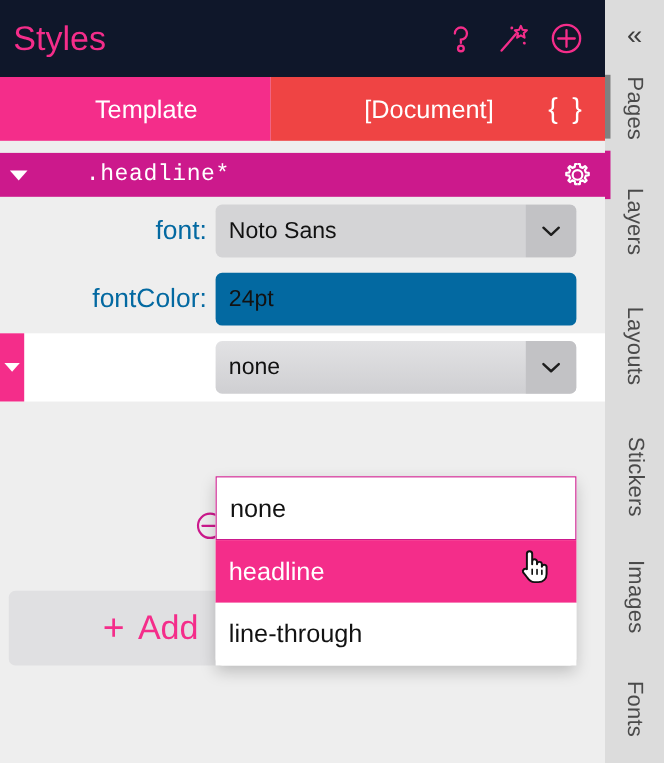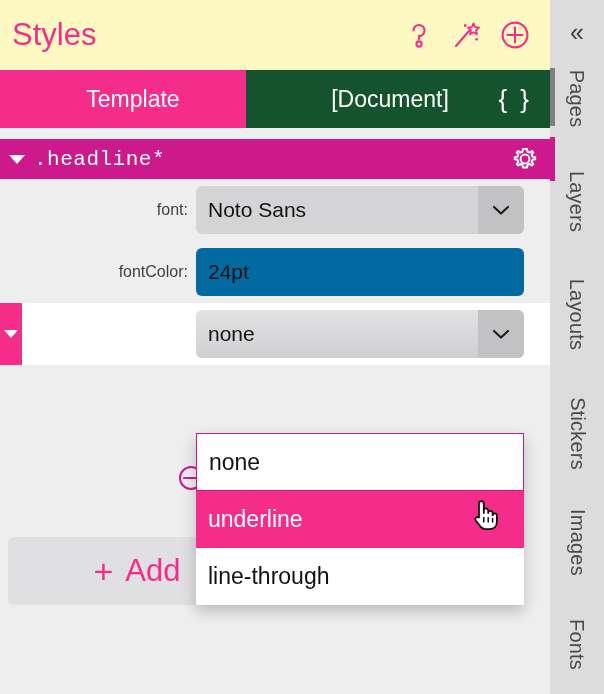--- a/index.html
+++ b/index.html
@@ -28,21 +28,21 @@
     height: 694px;
     background: #eeeeee;
   }
 
   
   .panel-header {
     position: absolute;
     left: 0; top: 0;
     width: 550px;
     height: 70px;
-    background: #fef9c3;
+    background: #0f172a;
   }
   .panel-title {
     position: absolute;
     left: 12px;
     top: 16px;
     font-size: 31px;
     color: #f42d8a;
     letter-spacing: 0px;
     line-height: 38px;
   }
@@ -81,21 +81,21 @@
     position: relative;
     box-sizing: border-box;
     padding-left: 20px;
   }
   .tab-template {
     width: 246px;
     background: #f42d8a;
   }
   .tab-document {
     width: 304px;
-    background: #14532d;
+    background: #ef4444;
     text-align: center;
   }
   .tab-document .tab-label {
     position: relative;
     left: -18px;
   }
   .braces {
     position: absolute;
     right: 18px;
     top: 50%;
@@ -110,20 +110,21 @@
   .group-header {
     position: absolute;
     left: 0;
     top: 139px;
     width: 550px;
     height: 40px;
     background: #cc198c;
     display: flex;
     align-items: center;
     cursor: pointer;
+    gap: 44px;
   }
   .caret-down {
     width: 0; height: 0;
     border-left: 8px solid transparent;
     border-right: 8px solid transparent;
     border-top: 9px solid #ffffff;
     margin-left: 9px;
     margin-right: 9px;
     flex: none;
   }
@@ -176,22 +177,22 @@
     border-left: 7px solid transparent;
     border-right: 7px solid transparent;
     border-top: 8px solid #ffffff;
     display: block;
   }
   .prop-label {
     position: absolute;
     left: 0;
     width: 188px;
     text-align: right;
-    color: #404040;
-    font-size: 16px;
+    color: #0369a1;
+    font-size: 24px;
   }
   .prop-row.active .prop-label {
     left: 8px;
     width: 188px;
   }
   .field {
     position: absolute;
     left: 196px;
     width: 328px;
     height: 48px;
@@ -457,21 +458,21 @@
     <div class="add-btn">
       <span class="add-plus">+</span>
       <span class="add-label">Add</span>
     </div>
 
     <div class="dropdown">
       <div class="dd-item first">
         <span>none</span>
       </div>
       <div class="dd-item selected">
-        <span>underline</span>
+        <span>headline</span>
       </div>
       <div class="dd-item last">
         <span>line-through</span>
       </div>
     </div>
 
     <svg class="cursor" viewBox="0 0 30 36">
       <path d="M9 20 L9 6.5 a2.4 2.4 0 0 1 4.8 0 L13.8 16 L13.8 13.6 a2.2 2.2 0 0 1 4.4 0 l0 2.4 a2.2 2.2 0 0 1 4.4 0 l0 2.2 a2.2 2.2 0 0 1 4.3 0 l0 6.6 c0 4.4 -3 7.4 -7.6 7.4 l-3.4 0 c-3.2 0 -5 -1.6 -6.6 -4.2 L5.6 23.4 a2.3 2.3 0 0 1 3.4 -2.9 z" fill="#ffffff" stroke="#111111" stroke-width="1.8" stroke-linejoin="round"></path>
       <path d="M13.8 20.5 l0 4.5 M18.2 20.8 l0 4.2 M22.6 21.5 l0 3.6" stroke="#111111" stroke-width="1.5" stroke-linecap="round"></path>
     </svg>

